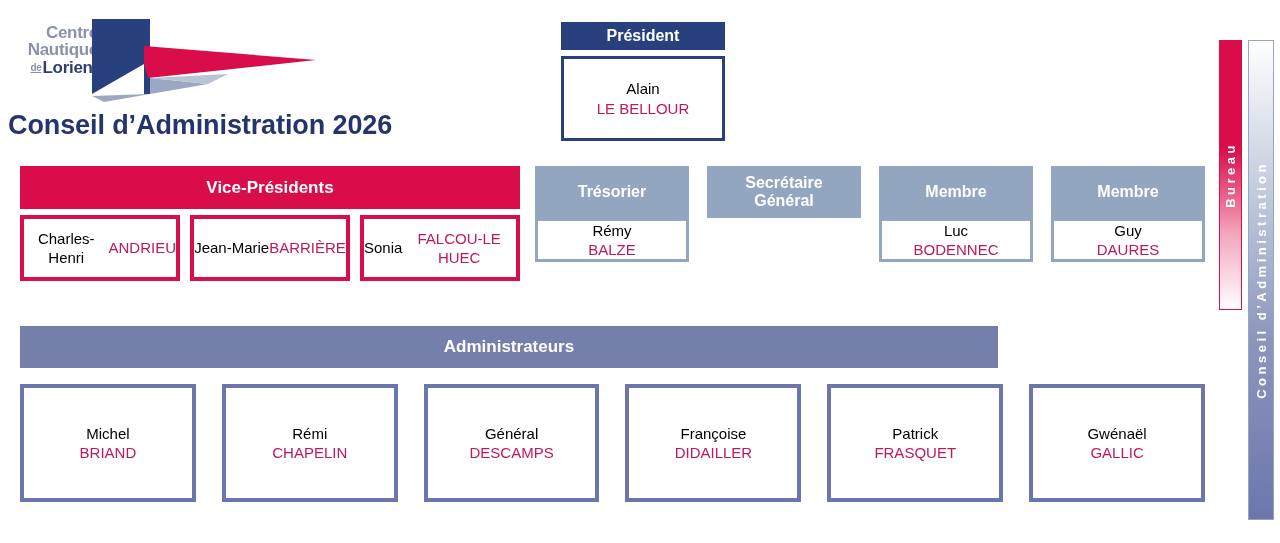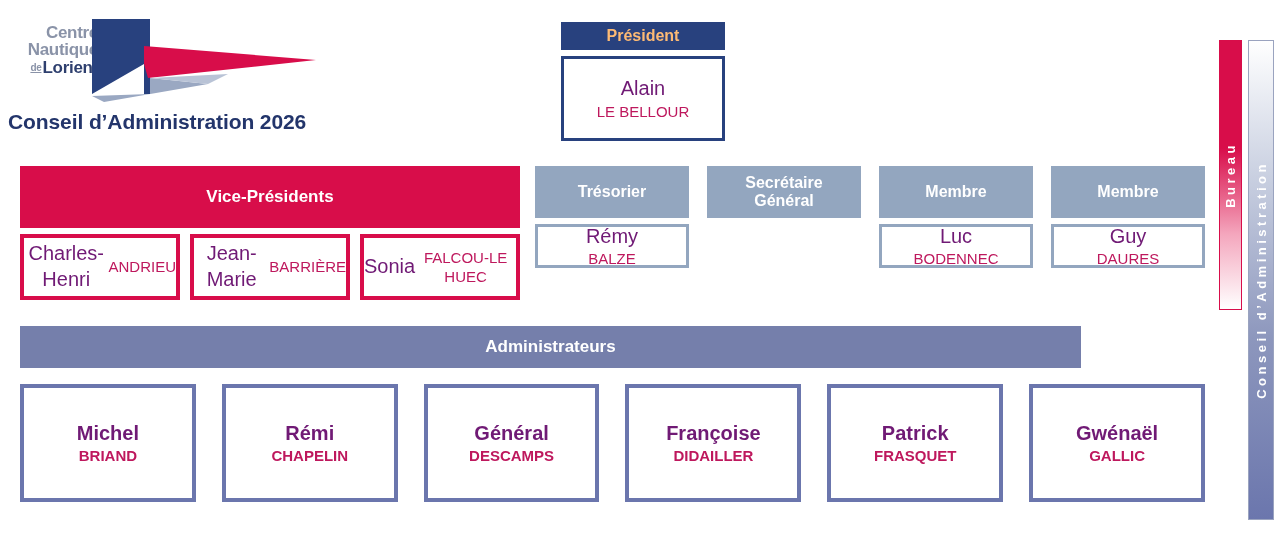--- a/index.html
+++ b/index.html
@@ -58,76 +58,76 @@
     top: 8px;
     width: 230px;
     height: 86px;
   }
 
   
   #page-title {
     position: absolute;
     left: 8px;
     top: 110px;
-    font-size: 21px;
+    font-size: 27px;
     font-weight: bold;
     color: #23356b;
     letter-spacing: -0.1px;
     white-space: nowrap;
   }
 
   
   #president-group {
     position: absolute;
     left: 561px;
     top: 22px;
     width: 164px;
   }
   #president-header {
     height: 28px;
     background: #28417e;
-    color: #fdba74;
+    color: #ffffff;
     font-size: 16px;
     font-weight: bold;
     display: flex;
     align-items: center;
     justify-content: center;
   }
   #president-box {
     margin-top: 6px;
     height: 79px;
     border: 3px solid #28417e;
     background: #ffffff;
     display: flex;
     flex-direction: column;
     align-items: center;
     justify-content: center;
   }
 
   
   .person-first {
-    font-size: 20px;
-    color: #701a75;
+    font-size: 15px;
+    color: #000000;
     line-height: 1.28;
   }
   .person-last {
     font-size: 15px;
     color: #be185d;
     line-height: 1.28;
   }
 
   
   #vp-group {
     position: absolute;
     left: 20px;
     top: 166px;
     width: 500px;
   }
   #vp-header {
-    height: 62px;
+    height: 43px;
     background: #d80d4a;
     color: #ffffff;
     font-size: 17px;
     font-weight: bold;
     display: flex;
     align-items: center;
     justify-content: center;
   }
   #vp-boxes {
     display: flex;
@@ -166,56 +166,54 @@
     font-weight: bold;
     line-height: 1.12;
     text-align: center;
     display: flex;
     align-items: center;
     justify-content: center;
     padding: 0 4px;
     box-sizing: border-box;
   }
   .officer-box {
-    margin-top: 6px;
     height: 44px;
     border: 3px solid #93a6bf;
     background: #ffffff;
     display: flex;
     flex-direction: column;
     align-items: center;
     justify-content: center;
     text-align: center;
     box-sizing: border-box;
   }
 
   
   #admins-header {
     position: absolute;
     left: 20px;
     top: 326px;
-    width: 1061px;
+    width: 978px;
     height: 42px;
     background: #757fab;
     color: #ffffff;
     font-size: 17px;
     font-weight: bold;
     display: flex;
     align-items: center;
     justify-content: center;
     box-sizing: border-box;
   }
   #admins-boxes {
     position: absolute;
     left: 20px;
     top: 384px;
     width: 1185px;
     display: flex;
     gap: 26px;
-    font-weight: bold;
   }
   .admin-box {
     flex: 1 1 0;
     height: 118px;
     border: 4px solid #6b76ad;
     background: #ffffff;
     display: flex;
     flex-direction: column;
     align-items: center;
     justify-content: center;

